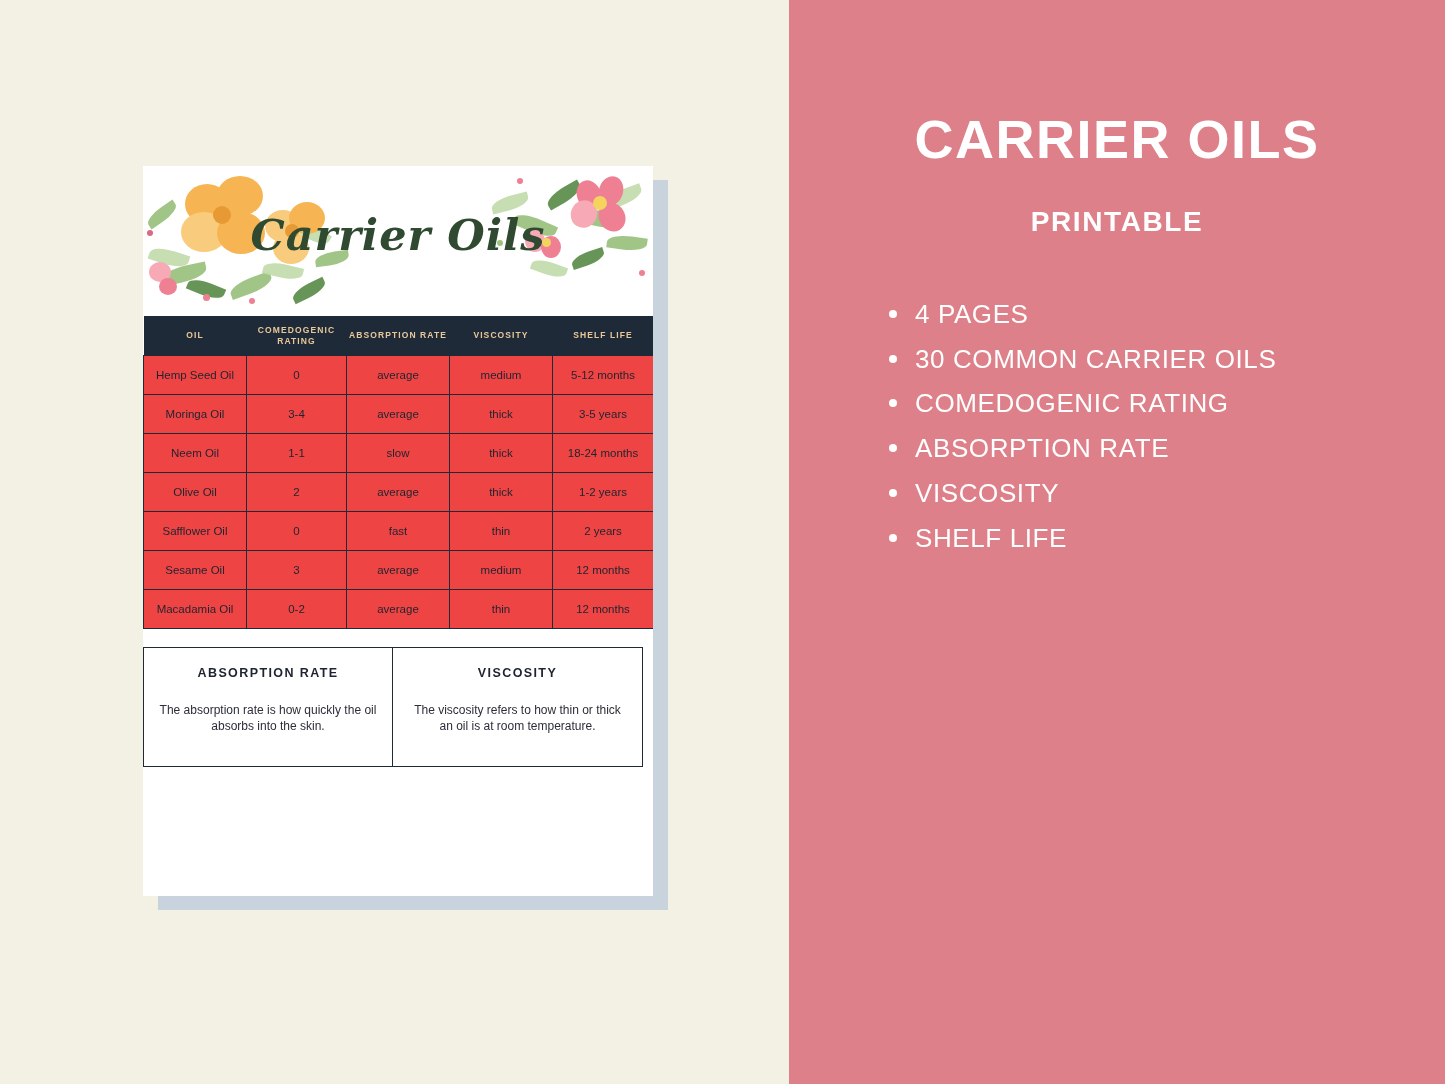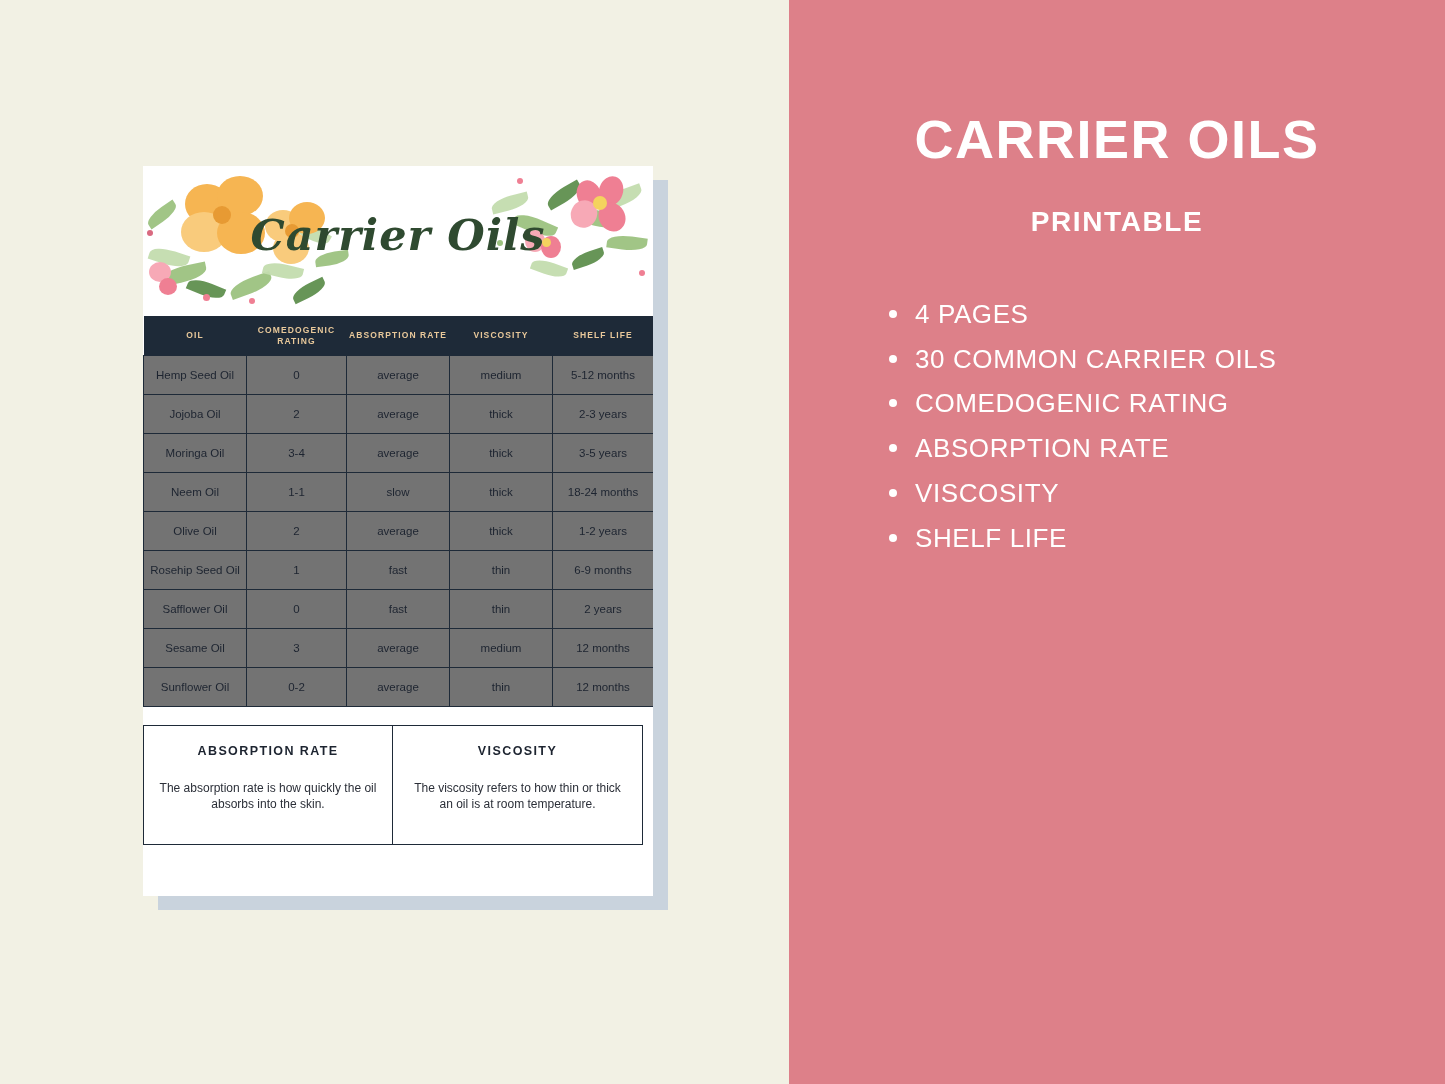--- a/index.html
+++ b/index.html
@@ -117,21 +117,21 @@
     line-height: 1.25;
     border: none;
   }
   .oil-table td {
     border: 1.2px solid #1e2a38;
     font-size: 11.5px;
     color: #1d2430;
     text-align: center;
     padding: 9px 2px;
     line-height: 1.25;
-    background: #737373;
+    background: #ef4444;
     height: 20px;
   }
   .oil-table td.oil-name { font-size: 11.5px; }
   .col-oil { width: 103px; }
   .col-com { width: 100px; }
   .col-abs { width: 103px; }
   .col-vis { width: 103px; }
   .col-shelf { width: 101px; }
 
   
@@ -298,27 +298,20 @@
         </thead>
         <tbody>
           <tr>
             <td class="oil-name">Hemp Seed Oil</td>
             <td>0</td>
             <td>average</td>
             <td>medium</td>
             <td>5-12 months</td>
           </tr>
           <tr>
-            <td class="oil-name">Jojoba Oil</td>
-            <td>2</td>
-            <td>average</td>
-            <td>thick</td>
-            <td>2-3 years</td>
-          </tr>
-          <tr>
             <td class="oil-name">Moringa Oil</td>
             <td>3-4</td>
             <td>average</td>
             <td>thick</td>
             <td>3-5 years</td>
           </tr>
           <tr>
             <td class="oil-name">Neem Oil</td>
             <td>1-1</td>
             <td>slow</td>
@@ -326,42 +319,35 @@
             <td>18-24 months</td>
           </tr>
           <tr>
             <td class="oil-name">Olive Oil</td>
             <td>2</td>
             <td>average</td>
             <td>thick</td>
             <td>1-2 years</td>
           </tr>
           <tr>
-            <td class="oil-name">Rosehip Seed Oil</td>
-            <td>1</td>
-            <td>fast</td>
-            <td>thin</td>
-            <td>6-9  months</td>
-          </tr>
-          <tr>
             <td class="oil-name">Safflower Oil</td>
             <td>0</td>
             <td>fast</td>
             <td>thin</td>
             <td>2 years</td>
           </tr>
           <tr>
             <td class="oil-name">Sesame Oil</td>
             <td>3</td>
             <td>average</td>
             <td>medium</td>
             <td>12 months</td>
           </tr>
           <tr>
-            <td class="oil-name">Sunflower Oil</td>
+            <td class="oil-name">Macadamia Oil</td>
             <td>0-2</td>
             <td>average</td>
             <td>thin</td>
             <td>12 months</td>
           </tr>
         </tbody>
       </table>
 
       <div class="notes">
         <div class="note">

